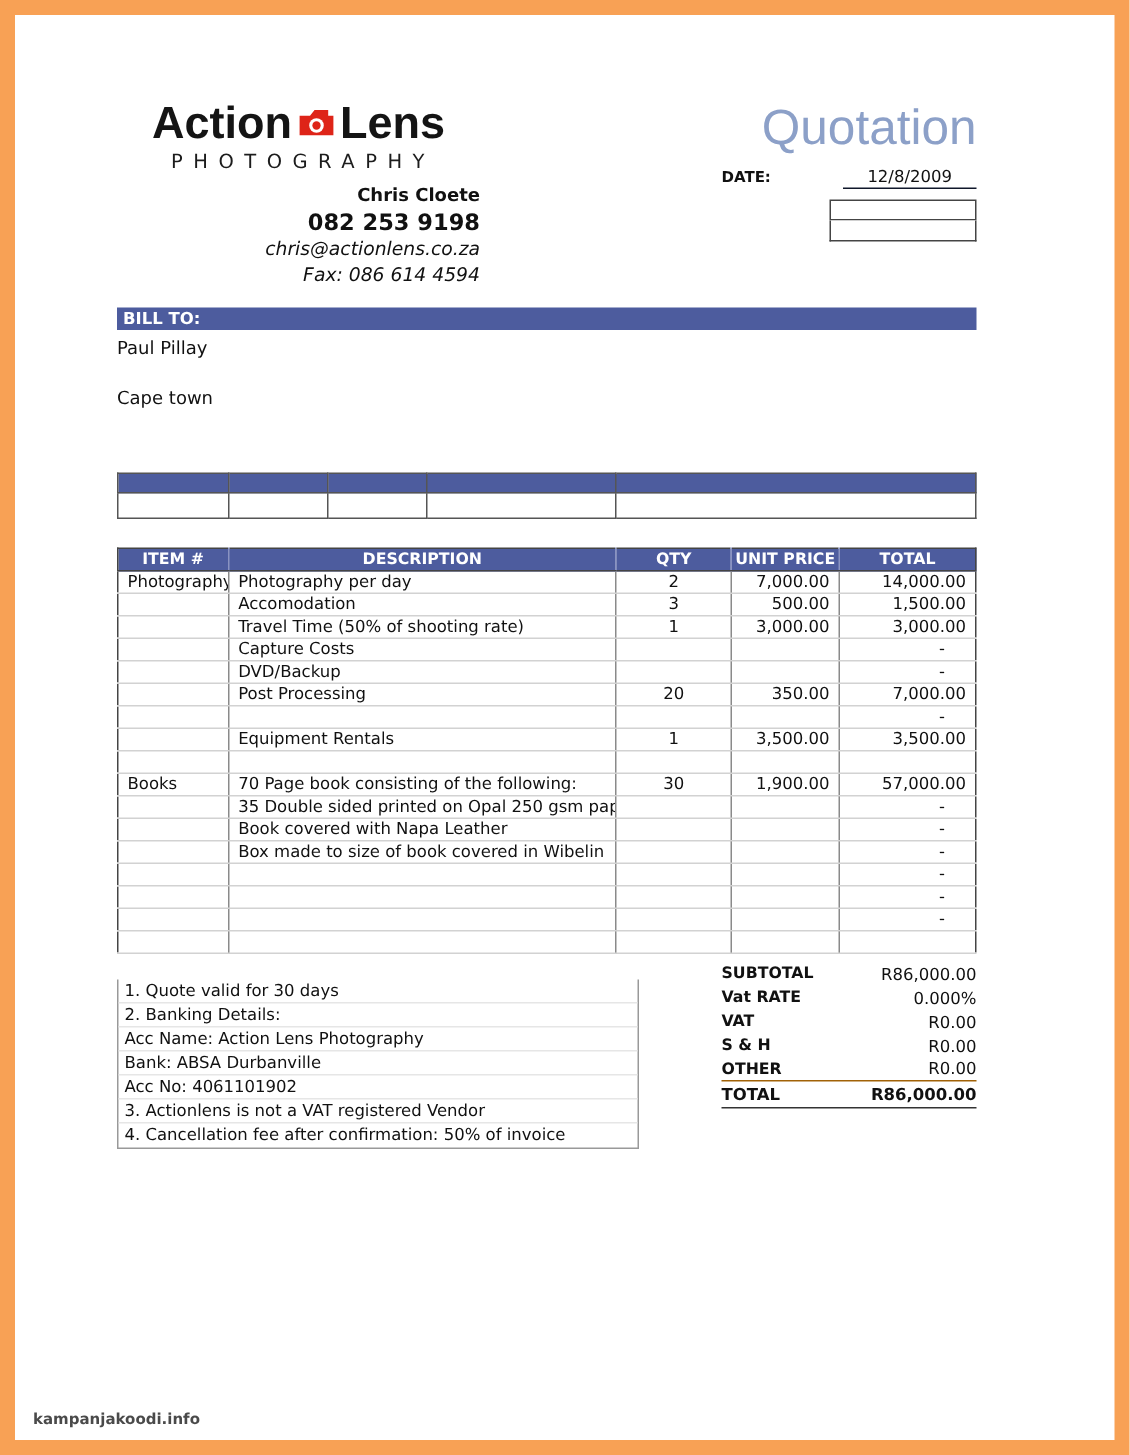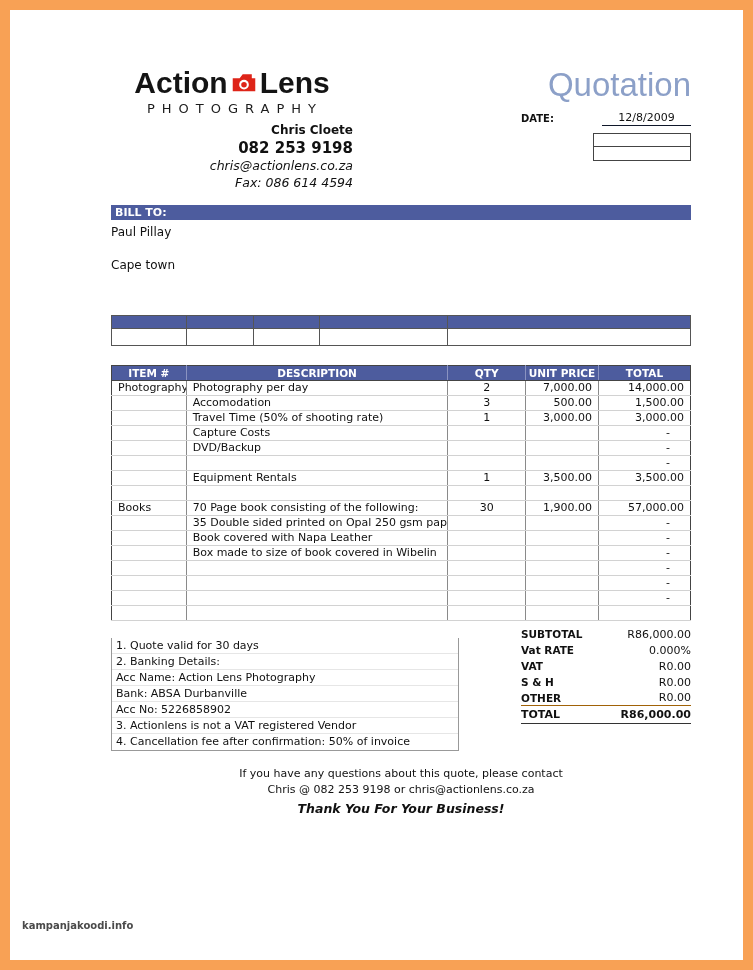--- a/index.html
+++ b/index.html
@@ -5,21 +5,21 @@
   * { margin:0; padding:0; box-sizing:border-box; }
   html, body { width:753px; height:970px; }
   body {
     border:10px solid #F8A155;
     background:#ffffff;
     font-family:"DejaVu Sans", sans-serif;
     color:#111;
     position:relative;
     overflow:hidden;
   }
-  .sheet { padding:56px 52px 0 68px;margin-left:33px; }
+  .sheet { padding:56px 92px 0 68px; }
 
   
   .header { display:flex; }
   .logo-block { width:242px; }
   .logo-line { display:flex; align-items:center; justify-content:center; font-family:"Liberation Sans", sans-serif; font-weight:bold; font-size:30px; letter-spacing:0px; color:#141414; }
   .camera-icon { margin:0 3px; display:inline-block; }
   .logo-subtitle { text-align:center; font-size:13px; letter-spacing:7px; margin-top:1px; color:#1c1c1c; padding-left:6px; }
   .contact-block { text-align:right; margin-top:6px; line-height:1.35; }
   .contact-name { font-weight:bold; font-size:12px; }
   .contact-phone { font-weight:bold; font-size:15px; }
@@ -65,21 +65,21 @@
   .summary-row { display:flex; justify-content:space-between; align-items:center; height:16px; }
   .summary-row .lab { font-weight:bold; font-size:10.5px;text-align:right; }
   .summary-row.rule { border-bottom:1px solid #a16207; }
   .total-row { display:flex; justify-content:space-between; align-items:center; height:18px; font-weight:bold; border-bottom:1.5px solid #333; }
   .total-row .lab { font-size:11px; }
 
   
   .footer { text-align:center; margin-top:15px; font-size:11px; line-height:1.4; }
   .footer-thanks { font-weight:bold; font-style:italic; font-size:12.5px; margin-top:3px; }
 
-  .watermark { position:absolute; left:12px; bottom:29px; font-size:10px; font-weight:bold; color:#4a4a4a; }
+  .watermark { position:absolute; left:12px; bottom:8px; font-size:10px; font-weight:bold; color:#4a4a4a; }
 </style>
 </head>
 <body>
 
 <div class="sheet">
 
   <div class="header">
     <div class="logo-block">
       <div class="logo-line">
         <span>Action</span>
@@ -192,20 +192,27 @@
         </tr>
         <tr>
           <td class="col-item"></td>
           <td class="col-desc">DVD/Backup</td>
           <td class="col-qty"></td>
           <td class="col-unit"></td>
           <td class="col-total dash">-</td>
         </tr>
         <tr>
           <td class="col-item"></td>
+          <td class="col-desc">Post Processing</td>
+          <td class="col-qty">20</td>
+          <td class="col-unit">350.00</td>
+          <td class="col-total">7,000.00</td>
+        </tr>
+        <tr>
+          <td class="col-item"></td>
           <td class="col-desc"></td>
           <td class="col-qty"></td>
           <td class="col-unit"></td>
           <td class="col-total dash">-</td>
         </tr>
         <tr>
           <td class="col-item"></td>
           <td class="col-desc">Equipment Rentals</td>
           <td class="col-qty">1</td>
           <td class="col-unit">3,500.00</td>
@@ -277,21 +284,21 @@
       </tbody>
   </table>
 
   <div class="bottom">
     <div class="comments">
       <div class="comments-body">
           <div class="comment-line">1. Quote valid for 30 days</div>
           <div class="comment-line">2. Banking Details:</div>
           <div class="comment-line">Acc Name: Action Lens Photography</div>
           <div class="comment-line">Bank: ABSA Durbanville</div>
-          <div class="comment-line">Acc No: 5226858902</div>
+          <div class="comment-line">Acc No: 4061101902</div>
           <div class="comment-line">3. Actionlens is not a VAT registered Vendor</div>
           <div class="comment-line">4. Cancellation fee after confirmation: 50% of invoice</div>
         </div>
     </div>
 
     <div class="summary">
       <div>
           <div class="summary-row">
             <span class="lab">SUBTOTAL</span>
             <span>R86,000.00</span>
@@ -313,21 +320,16 @@
             <span>R0.00</span>
           </div>
         </div>
       <div class="total-row">
         <span class="lab">TOTAL</span>
         <span>R86,000.00</span>
       </div>
     </div>
   </div>
 
-  <div class="footer">
-    <div>If you have any questions about this quote, please contact</div>
-    <div>Chris @ 082 253 9198 or chris@actionlens.co.za</div>
-    <div class="footer-thanks">Thank You For Your Business!</div>
-  </div>
 
 </div>
 
 <div class="watermark">kampanjakoodi.info</div>
 
 </body></html>

